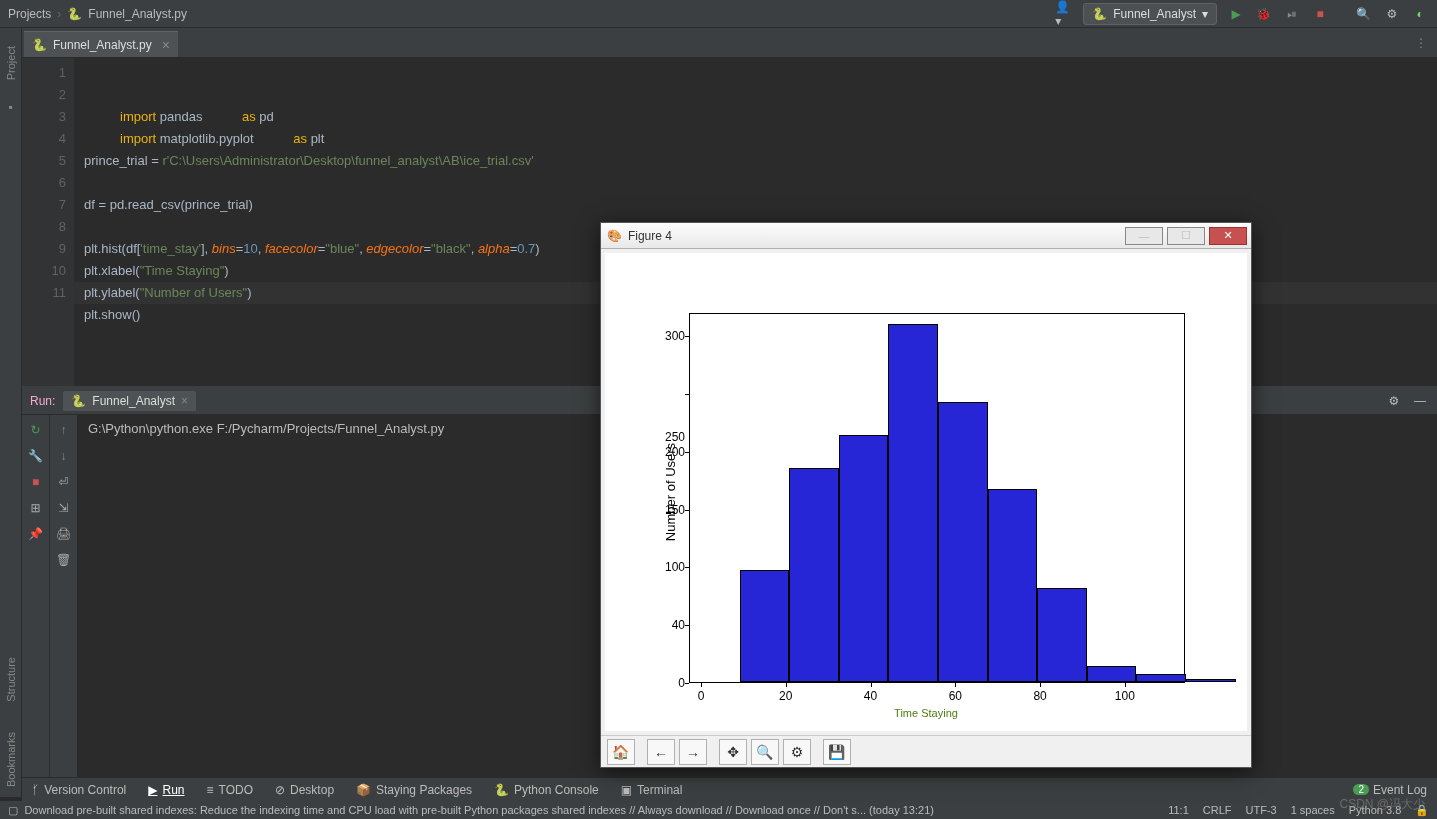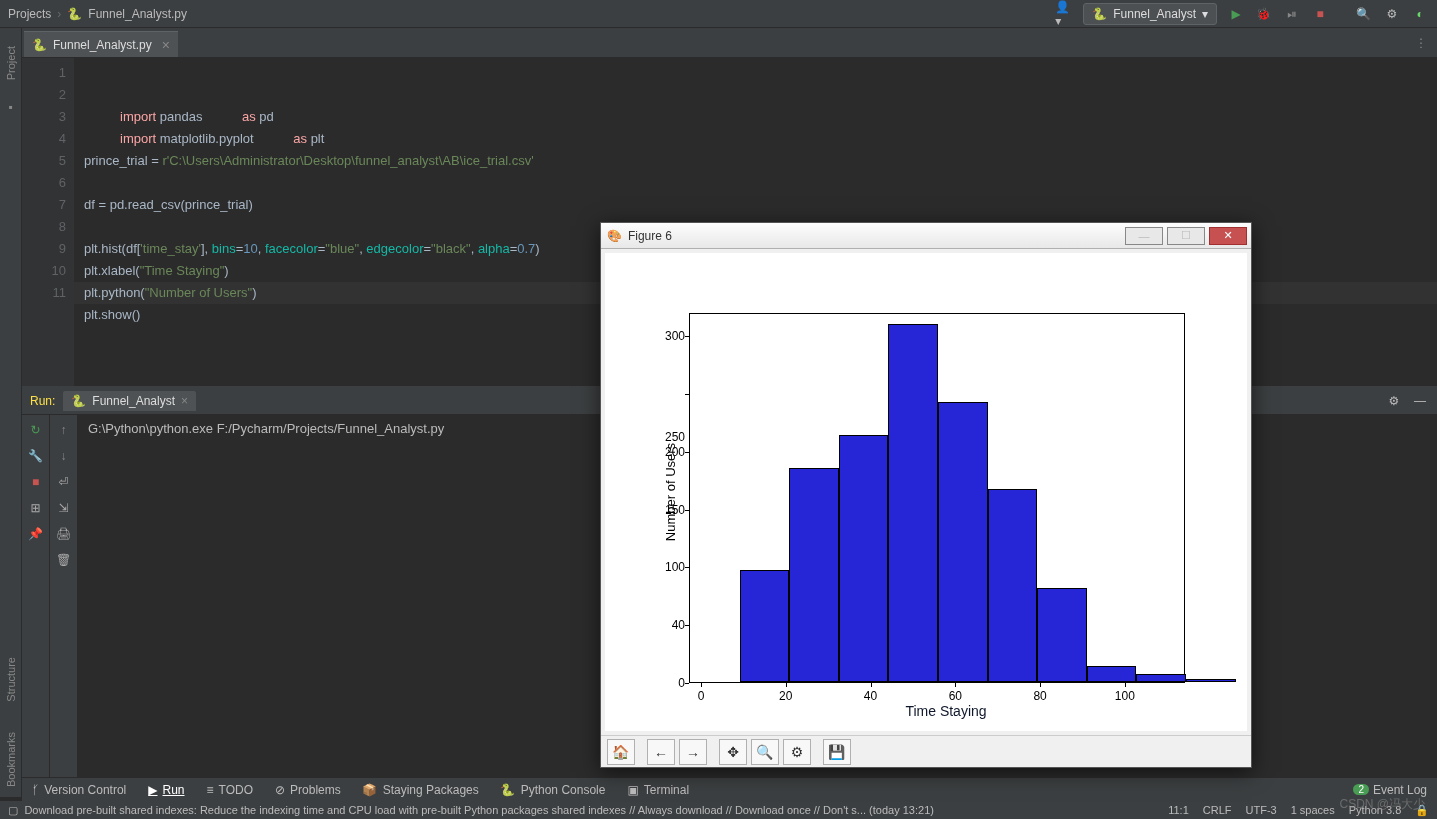--- a/index.html
+++ b/index.html
@@ -14,29 +14,29 @@
 .red { color: #c75450; }
 .tab-row { height: 30px; background: #3c3f41; display: flex; align-items: flex-end; padding-left: 24px; border-bottom: 1px solid #2b2b2b; }
 .tab { background: #4e5254; height: 26px; display: flex; align-items: center; padding: 0 8px; gap: 6px; font-size: 12px; color: #ddd; border-top: 1px solid #5e6366; }
 .tab .close { color: #888; font-size: 14px; margin-left: 4px; }
 .more { margin-left: auto; padding: 0 10px; color: #888; align-self: center; }
 .left-rail { position: absolute; left: 0; top: 28px; bottom: 22px; width: 22px; background: #3c3f41; display: flex; flex-direction: column; align-items: center; padding-top: 8px; gap: 10px; border-right: 1px solid #2b2b2b; }
 .left-rail .rot { writing-mode: vertical-rl; transform: rotate(180deg); font-size: 11px; color: #888; margin: 10px 0; }
 .editor-area { position: absolute; left: 22px; top: 58px; right: 0; height: 328px; display: flex; background: #2b2b2b; }
 .gutter { width: 52px; background: #313335; text-align: right; padding: 4px 8px 0 0; font-family: "Consolas", monospace; font-size: 13px; color: #606366; line-height: 22px; }
 .code { flex: 1; padding: 4px 0 0 10px; font-family: "Consolas", monospace; font-size: 13px; line-height: 22px; white-space: pre; color: #a9b7c6; position: relative; }
-.code .kw { color: #fca5a5; padding-left: 36px; }
+.code .kw { color: #eab308; padding-left: 36px; }
 .code .str { color: #6a8759; }
 .code .num { color: #6897bb; }
-.code .prm { color: #14b8a6; }
+.code .prm { color: #f97316; font-style: italic; }
 .caret-line { position: absolute; left: 0; right: 0; top: 224px; height: 22px; background: #323232; }
 .check { position: absolute; right: 6px; top: 64px; color: #499c54; font-size: 16px; }
 .run-panel { position: absolute; left: 22px; right: 0; top: 386px; bottom: 40px; background: #2b2b2b; border-top: 1px solid #3c3f41; }
 .run-header { height: 28px; background: #3c3f41; display: flex; align-items: center; padding: 0 8px; gap: 8px; border-bottom: 1px solid #2b2b2b; }
-.run-header .title { color: #fde047; }
+.run-header .title { color: #f9a8d4; }
 .run-tab { background: #4e5254; padding: 3px 8px; display: flex; align-items: center; gap: 6px; color: #ddd; border-radius: 2px 2px 0 0; }
 .run-header .settings { margin-left: auto; display: flex; gap: 8px; }
 .run-body { display: flex; height: calc(100% - 28px); }
 .run-left { width: 28px; background: #3c3f41; display: flex; flex-direction: column; align-items: center; padding-top: 8px; gap: 12px; border-right: 1px solid #2b2b2b; }
 .run-left2 { width: 28px; background: #3c3f41; display: flex; flex-direction: column; align-items: center; padding-top: 8px; gap: 12px; border-right: 1px solid #2b2b2b; }
 .run-out { flex: 1; font-family: "Consolas", monospace; font-size: 13px; padding: 6px 10px; color: #bbb; }
 .bottom-tools { position: absolute; left: 22px; right: 0; bottom: 18px; height: 24px; background: #3c3f41; display: flex; align-items: center; padding: 0 10px; gap: 22px; border-top: 1px solid #2b2b2b; font-size: 12px; color: #bbb; }
 .bottom-tools .tool { display: flex; align-items: center; gap: 5px; cursor: pointer; }
 .bottom-tools .active { color: #fff; text-decoration: underline; }
 .bottom-tools .event-log { margin-left: auto; display: flex; align-items: center; gap: 4px; }
@@ -50,21 +50,21 @@
 .fig-titlebar .win-btns { margin-left: auto; display: flex; gap: 4px; }
 .win-btn { width: 38px; height: 18px; border: 1px solid #888; display: flex; align-items: center; justify-content: center; font-size: 11px; background: #e8e8e8; }
 .win-btn.red-btn { background: #c75050; color: #fff; border-color: #a03030; }
 .fig-canvas { background: #fff; margin: 4px; height: 478px; position: relative; }
 .fig-toolbar { height: 32px; background: #f0f0f0; display: flex; align-items: center; padding: 0 6px; gap: 4px; border-top: 1px solid #ccc; }
 .ftool { width: 28px; height: 26px; border: 1px solid #b0b0b0; background: #f8f8f8; display: flex; align-items: center; justify-content: center; color: #333; font-size: 14px; }
 .ftool.sep { border: none; width: 4px; background: none; }
 
 .plot-area { position: absolute; left: 84px; top: 60px; width: 496px; height: 370px; border: 1px solid #000; }
 .ylabel { position: absolute; left: 16px; top: 50%; transform: translateY(-50%) rotate(-90deg); transform-origin: center; font-size: 13px; color: #000; }
-.xlabel { position: absolute; left: 50%; bottom: 8px; transform: translateX(-50%); font-size: 14px; color: #0f172a; margin-left: 20px; }
+.xlabel { position: absolute; left: 50%; bottom: 8px; transform: translateX(-50%); font-size: 11px; color: #4d7c0f; }
 .ytick { position: absolute; right: 416px; font-size: 12px; color: #000; text-align: right; width: 30px; }
 .xtick { position: absolute; bottom: 28px; font-size: 12px; color: #000; transform: translateX(-50%); }
 .bar { position: absolute; bottom: 0; background: #2626d6; border: 1px solid #000; }
 .watermark { position: absolute; right: 12px; bottom: 6px; font-size: 12px; color: #888; opacity: .6; }
 .tick-mark { position: absolute; background: #000; }
 </style>
 </head>
 <body>
 
 <div class="top-bar">
@@ -128,21 +128,21 @@
   <div class="code">
     <div class="caret-line"></div>
 <span style="position:relative"><span class="kw">import</span><span> pandas </span><span class="kw">as</span><span> pd</span>
 <span class="kw">import</span><span> matplotlib.pyplot </span><span class="kw">as</span><span> plt</span>
 <span>prince_trial = </span><span class="str">r'C:\Users\Administrator\Desktop\funnel_analyst\AB\ice_trial.csv'</span>
 
 <span>df = pd.read_csv(prince_trial)</span>
 
 <span>plt.hist(df[</span><span class="str">'time_stay'</span><span>], </span><span class="prm">bins</span><span>=</span><span class="num">10</span><span>, </span><span class="prm">facecolor</span><span>=</span><span class="str">"blue"</span><span>, </span><span class="prm">edgecolor</span><span>=</span><span class="str">"black"</span><span>, </span><span class="prm">alpha</span><span>=</span><span class="num">0.7</span><span>)</span>
 <span>plt.xlabel(</span><span class="str">"Time Staying"</span><span>)</span>
-<span>plt.python(</span><span class="str">"Number of Users"</span><span>)</span>
+<span>plt.ylabel(</span><span class="str">"Number of Users"</span><span>)</span>
 <span>plt.show()</span>
 </span>
   </div>
 </div>
 
 <div class="run-panel">
   <div class="run-header">
     <span class="title">Run:</span>
     <div class="run-tab">
       <span>🐍</span>
@@ -173,21 +173,21 @@
     <div class="run-out">
       <span>G:\Python\python.exe F:/Pycharm/Projects/Funnel_Analyst.py</span>
     </div>
   </div>
 </div>
 
 <div class="bottom-tools">
   <span class="tool">ᚶ <span>Version Control</span></span>
   <span class="tool active">▶ <span>Run</span></span>
   <span class="tool">≡ <span>TODO</span></span>
-  <span class="tool">⊘ <span>Problems</span></span>
+  <span class="tool">⊘ <span>Desktop</span></span>
   <span class="tool">📦 <span>Staying Packages</span></span>
   <span class="tool">🐍 <span>Python Console</span></span>
   <span class="tool">▣ <span>Terminal</span></span>
   <span class="event-log">
     <span style="background:#499c54;color:#fff;border-radius:8px;padding:0 5px;font-size:10px">2</span>
     <span>Event Log</span>
   </span>
 </div>
 
 <div class="status-bar">
@@ -198,21 +198,21 @@
     <span>UTF-3</span>
     <span>1 spaces</span>
     <span>Python 3.8</span>
     <span>🔒</span>
   </div>
 </div>
 
 <div class="figure-window">
   <div class="fig-titlebar">
     <span>🎨</span>
-    <span class="title">Figure 6</span>
+    <span class="title">Figure 4</span>
     <div class="win-btns">
       <div class="win-btn">—</div>
       <div class="win-btn">☐</div>
       <div class="win-btn red-btn">✕</div>
     </div>
   </div>
   <div class="fig-canvas">
     <div class="ylabel">Number of Users</div>
     <div class="plot-area" id="plot-area">
         <div class="bar" style="left: 49.6px; width: 49.6px; height: 112.156px;"></div>

